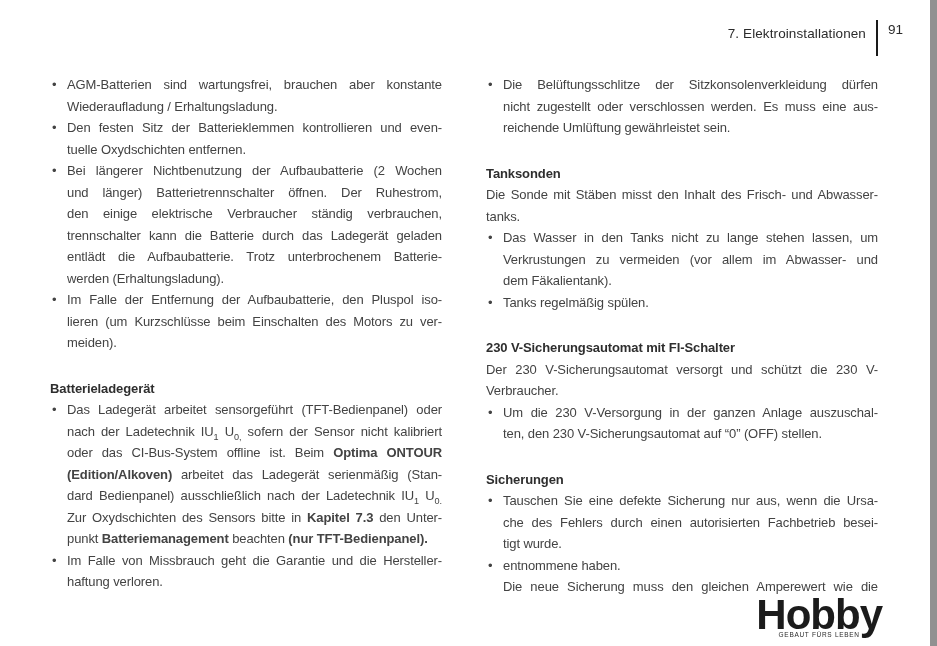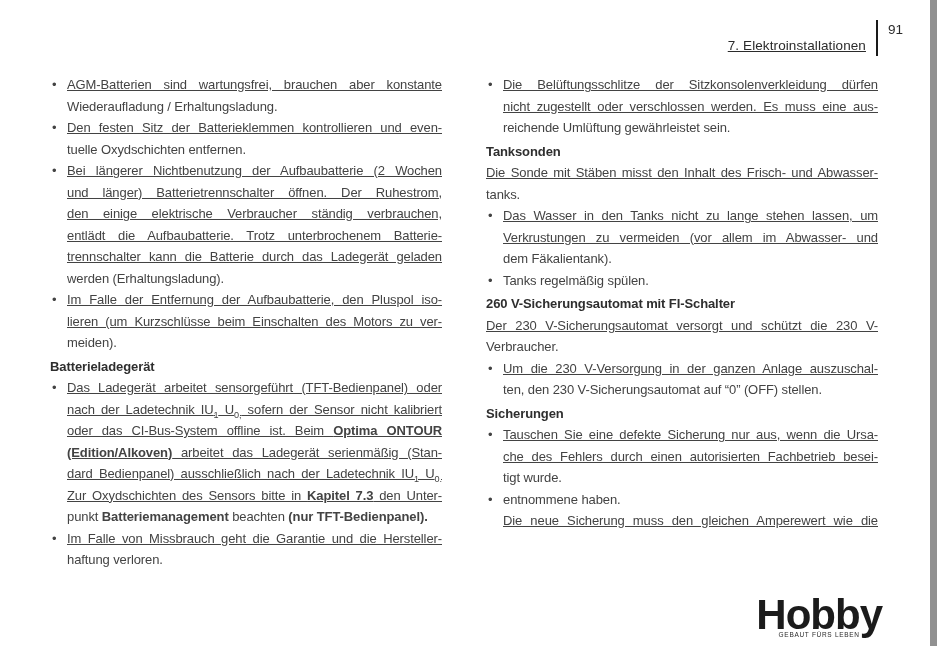--- a/index.html
+++ b/index.html
@@ -14,41 +14,41 @@
   }
   .edge-strip{
     position:absolute;top:0;right:0;bottom:0;width:7px;
     background:var(--strip,#919191);
   }
   .header{
     position:absolute;top:20px;right:34px;
     display:flex;align-items:flex-start;
     font-size:13.5px;color:var(--header,#2b2b2b);
   }
-  .chapter{margin-top:18px;letter-spacing:0.1px;text-decoration:underline;}
+  .chapter{margin-top:6px;letter-spacing:0.1px;}
   .hsep{
     width:2px;height:36px;margin:0 10px;
     background:var(--separator,#1a1a1a);
   }
   .pagenum{margin-top:2px;}
   .columns{
     position:absolute;top:74px;left:50px;width:828px;
     display:flex;gap:44px;
     font-size:13px;line-height:21.5px;letter-spacing:-0.1px;
   }
   .col{width:392px;}
   .heading{
     font-weight:bold;color:var(--heading,#2e2e2e);
-    margin-top:2px;
+    margin-top:24px;
   }
   .para{margin:0;}
   .bullet-item{position:relative;padding-left:17px;}
   .marker{position:absolute;left:2px;top:0;}
   .line{text-align:justify;}
-  .line.stretch{text-align:justify;text-align-last:justify;text-decoration:underline;}
+  .line.stretch{text-align:justify;text-align-last:justify;}
   .line sub{font-size:0.7em;line-height:0;}
   .logo{
     position:absolute;right:55px;bottom:8px;
     text-align:center;color:var(--logo,#1b1b1b);
   }
   .wordmark{
     font-family:Liberation Sans, sans-serif;font-weight:bold;
     font-size:42px;line-height:30px;letter-spacing:-1px;
   }
   .tagline{
@@ -79,22 +79,22 @@
           <div class="bullet-item">
             <span class="marker">•</span>
             <div class="line stretch">Den festen Sitz der Batterieklemmen kontrollieren und even-</div>
             <div class="line">tuelle Oxydschichten entfernen.</div>
           </div>
           <div class="bullet-item">
             <span class="marker">•</span>
             <div class="line stretch">Bei längerer Nichtbenutzung der Aufbaubatterie (2 Wochen</div>
             <div class="line stretch">und länger) Batterietrennschalter öffnen. Der Ruhestrom,</div>
             <div class="line stretch">den einige elektrische Verbraucher ständig verbrauchen,</div>
+            <div class="line stretch">trennschalter kann die Batterie durch das Ladegerät geladen</div>
             <div class="line stretch">entlädt die Aufbaubatterie. Trotz unterbrochenem Batterie-</div>
-            <div class="line stretch">trennschalter kann die Batterie durch das Ladegerät geladen</div>
             <div class="line">werden (Erhaltungsladung).</div>
           </div>
           <div class="bullet-item">
             <span class="marker">•</span>
             <div class="line stretch">Im Falle der Entfernung der Aufbaubatterie, den Pluspol iso-</div>
             <div class="line stretch">lieren (um Kurzschlüsse beim Einschalten des Motors zu ver-</div>
             <div class="line">meiden).</div>
           </div>
         </div>
         <div class="heading">Batterieladegerät</div>
@@ -135,21 +135,21 @@
             <span class="marker">•</span>
             <div class="line stretch">Das Wasser in den Tanks nicht zu lange stehen lassen, um</div>
             <div class="line stretch">Verkrustungen zu vermeiden (vor allem im Abwasser- und</div>
             <div class="line">dem Fäkalientank).</div>
           </div>
           <div class="bullet-item">
             <span class="marker">•</span>
             <div class="line">Tanks regelmäßig spülen.</div>
           </div>
         </div>
-        <div class="heading">260 V-Sicherungsautomat mit FI-Schalter</div>
+        <div class="heading">230 V-Sicherungsautomat mit FI-Schalter</div>
         <div class="para">
           <div class="line stretch">Der 230 V-Sicherungsautomat versorgt und schützt die 230 V-</div>
           <div class="line">Verbraucher.</div>
         </div>
         <div class="bullets">
           <div class="bullet-item">
             <span class="marker">•</span>
             <div class="line stretch">Um die 230 V-Versorgung in der ganzen Anlage auszuschal-</div>
             <div class="line">ten,  den 230 V-Sicherungsautomat auf “0” (OFF) stellen.</div>
           </div>

